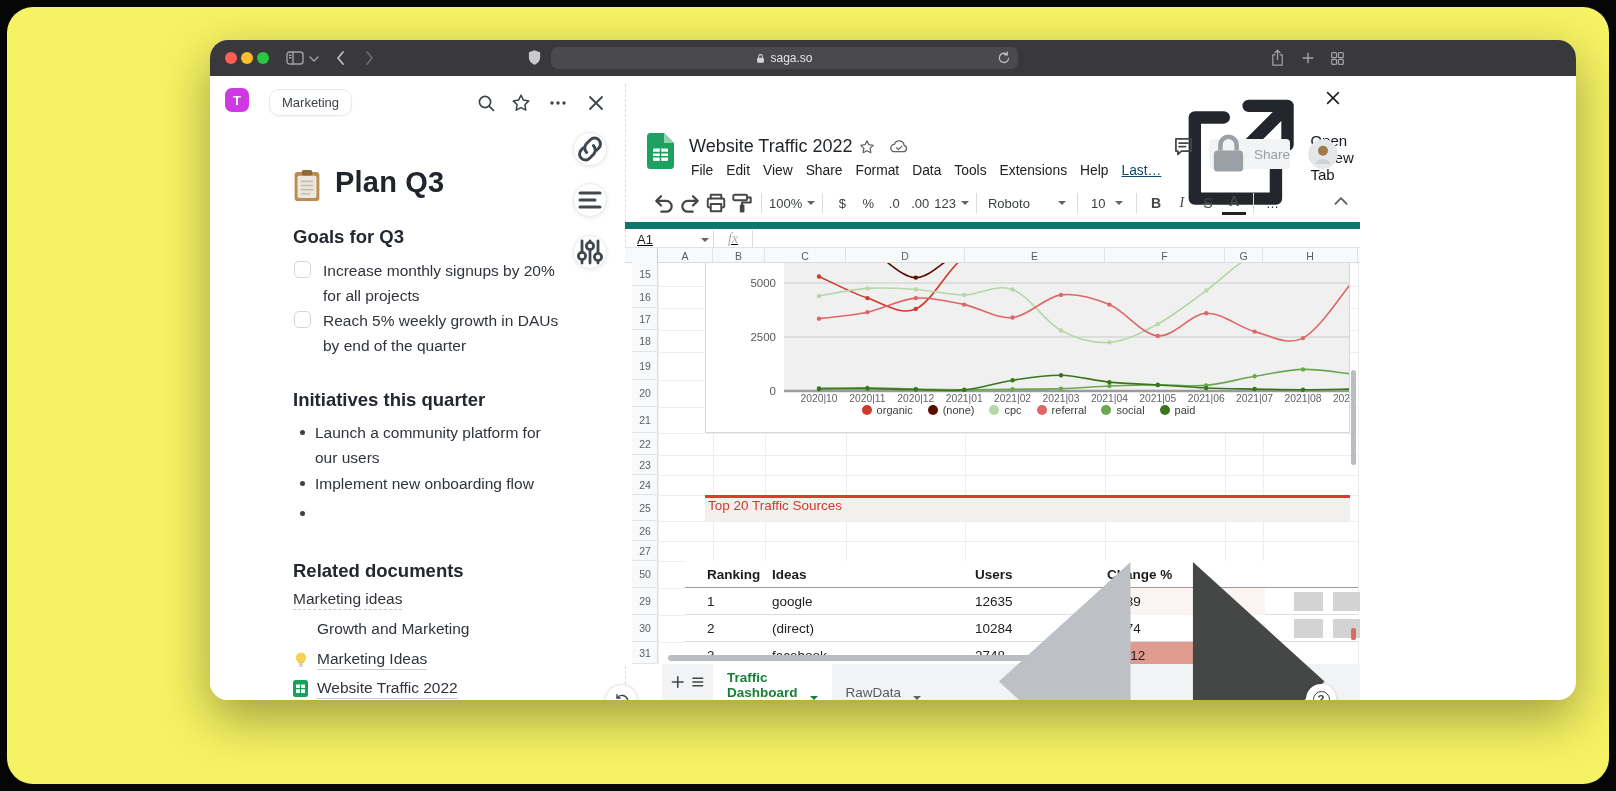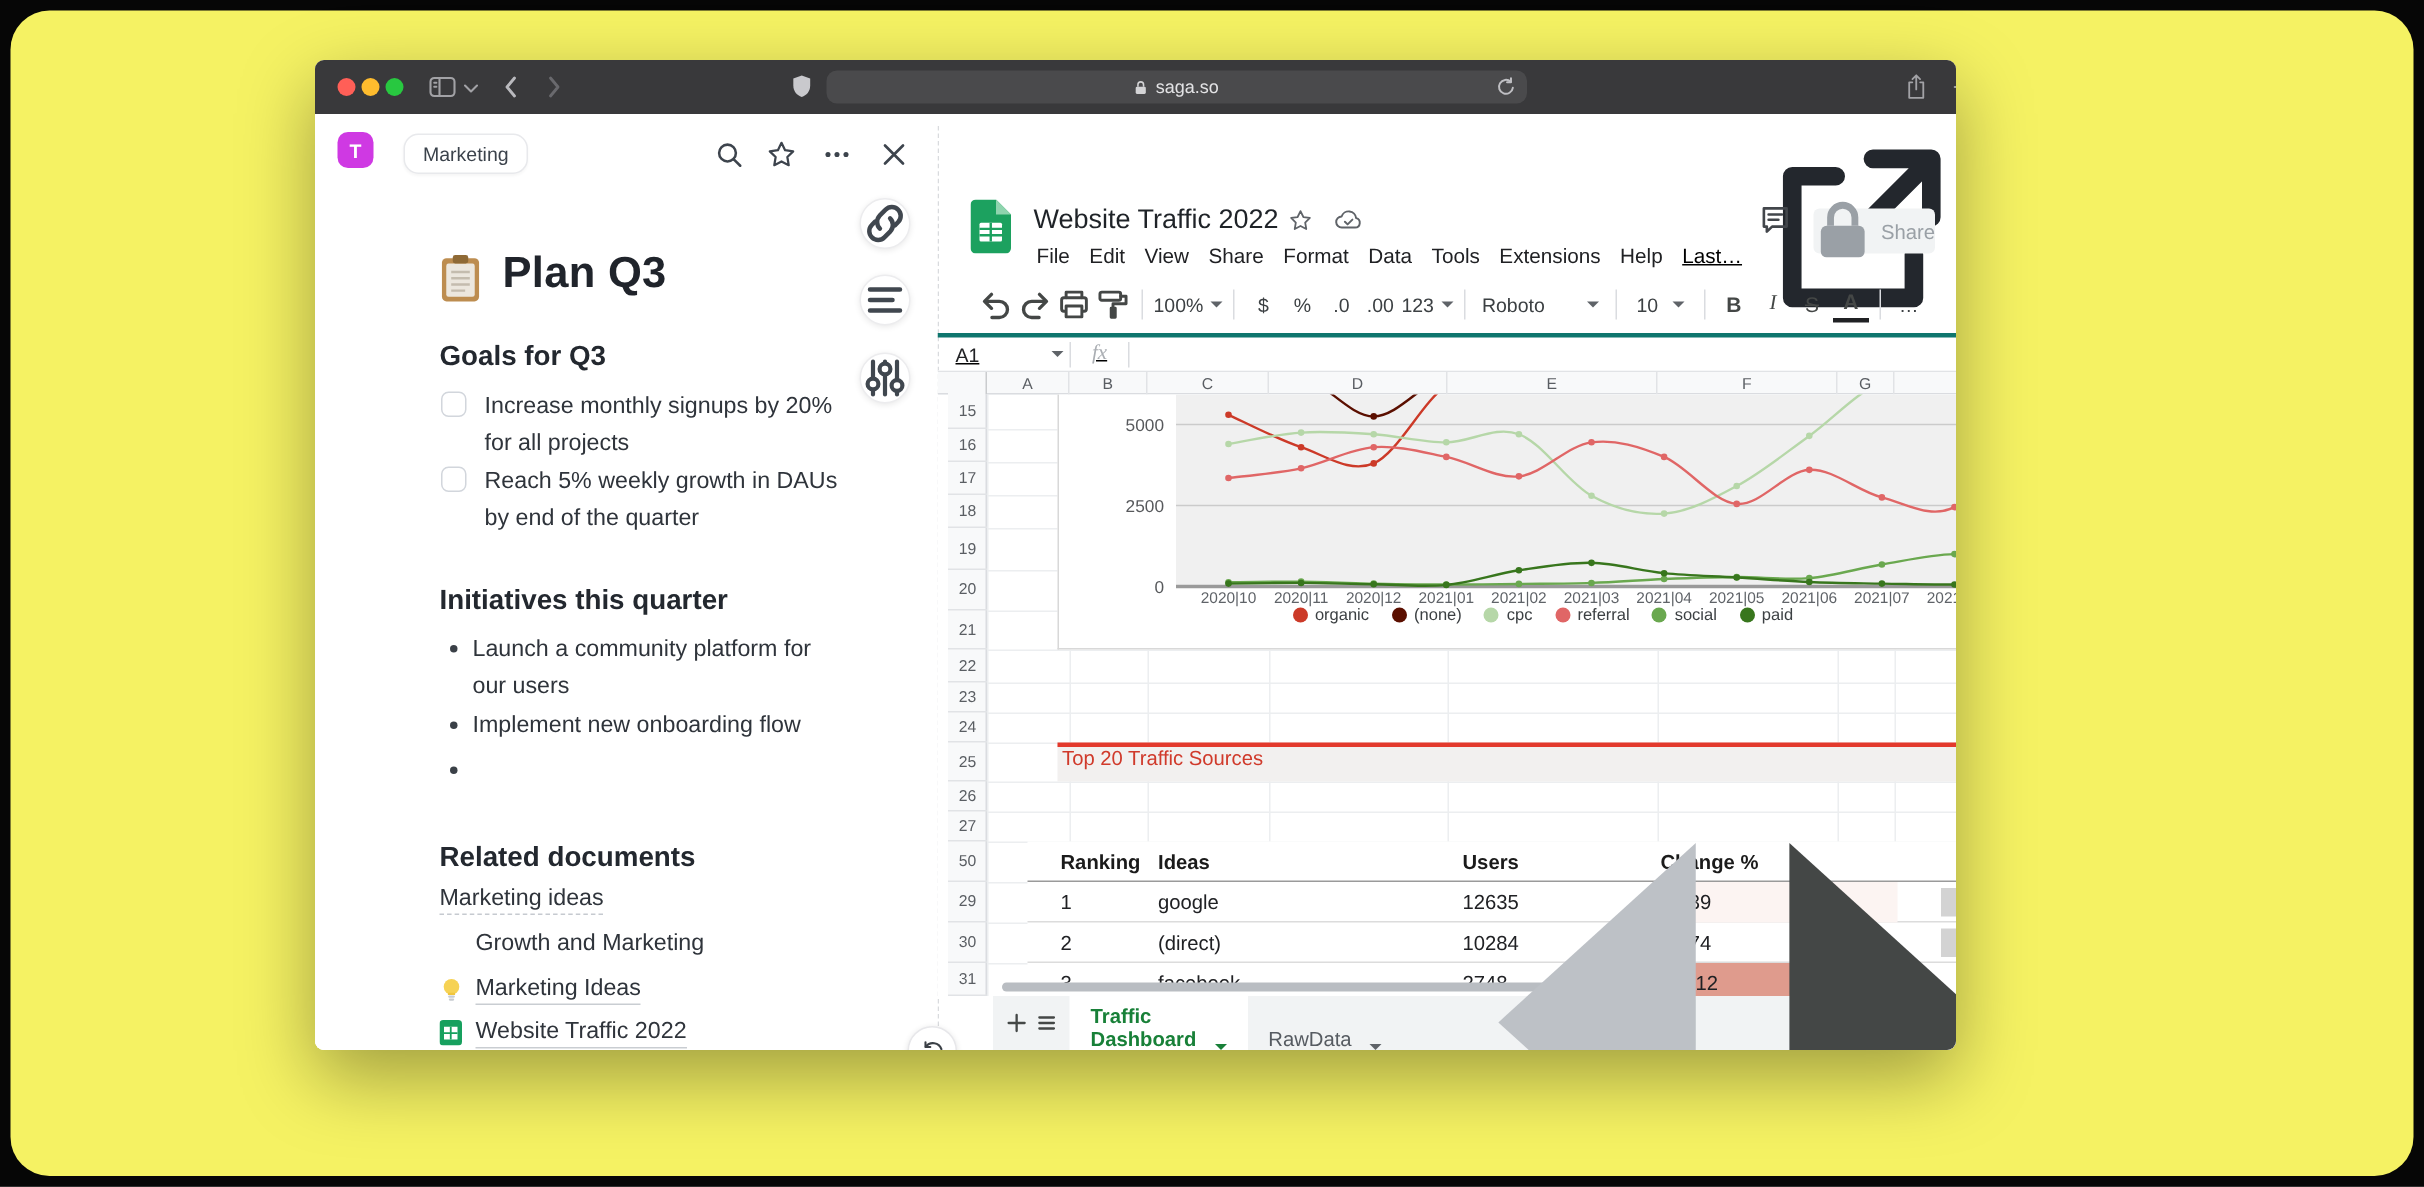--- a/index.html
+++ b/index.html
@@ -1,19 +1,19 @@
 <!DOCTYPE html>
 <html><head>
 <meta charset="utf-8">
 <style>
   html,body{margin:0;padding:0;background:#000;}
   *{box-sizing:border-box;font-family:"Liberation Sans",sans-serif;}
   #stage{position:relative;width:1616px;height:791px;background:#060606;overflow:hidden;}
   #canvas{position:absolute;left:7px;top:7px;width:1602px;height:777px;background:#f5f263;border-radius:26px;}
-  #window{position:absolute;left:210px;top:40px;width:1094px;height:660px;border-radius:6px;background:#fff;
+  #window{position:absolute;left:210px;top:40px;width:1366px;height:660px;border-radius:18px;background:#fff;
           box-shadow:0 18px 50px rgba(0,0,0,.35);overflow:hidden;}
   
   #titlebar{position:absolute;left:0;top:0;width:100%;height:36px;background:#39393b;}
   .light{position:absolute;top:12px;width:12px;height:12px;border-radius:50%;}
   .tb-ic{position:absolute;color:#a2a2a6;display:flex;align-items:center;justify-content:center;}
   .tb-ic svg{display:block;}
   #urlbar{position:absolute;left:341px;top:7px;width:467px;height:22px;background:#4a4a4c;border-radius:7px;
           display:flex;align-items:center;justify-content:center;color:#e3e3e5;font-size:12px;gap:5px;}
   #url-reload{position:absolute;right:7px;top:4px;width:14px;height:14px;color:#bfbfc3;}
   
@@ -46,40 +46,40 @@
   
   #embedbar-open{position:absolute;left:545px;top:15px;display:flex;align-items:center;gap:8px;font-size:15px;color:#16191d;}
   #embedbar-open svg{width:15px;height:15px;color:#23272d;}
   #embed-close{position:absolute;left:699px;top:13px;width:18px;height:18px;color:#1d2126;}
   #sheets-icon{position:absolute;left:22px;top:57px;width:27px;height:36px;}
   #sheets-title{position:absolute;left:64px;top:60px;font-size:18px;color:#1f2328;}
   #title-star{position:absolute;left:234px;top:63px;width:16px;height:16px;color:#5f6368;}
   #title-cloud{position:absolute;left:264px;top:62px;width:20px;height:17px;color:#5f6368;}
   #menu-row{position:absolute;left:66px;top:87px;display:flex;gap:13px;font-size:13.8px;color:#202124;align-items:center;}
   #menu-row .mi{cursor:default;}
-  #last-edit{text-decoration:underline;color:#000000;text-align:center;}
+  #last-edit{text-decoration:underline;color:#0c4a6e;text-align:center;}
   #comment-ic{position:absolute;left:548px;top:60px;width:21px;height:21px;color:#42464b;}
   #share-btn{position:absolute;left:584px;top:63px;width:81px;height:30px;border-radius:4px;background:#f1f3f4;
              display:flex;align-items:center;justify-content:center;gap:6px;color:#9aa0a6;font-size:13.5px;}
   #share-btn svg{width:11px;height:13px;}
   #avatar{position:absolute;left:683px;top:63px;width:30px;height:30px;border-radius:50%;overflow:hidden;}
   
   #toolbar{position:absolute;left:0px;top:112px;width:735px;height:30px;display:flex;align-items:center;color:#444746;font-size:13px;}
   #toolbar .ti{display:flex;align-items:center;justify-content:center;height:24px;min-width:24px;margin:0 1px;}
   #toolbar .ti svg{width:16px;height:16px;}
   .tsep{width:1px;height:20px;background:#dadce0;margin:0 6px;}
   .caret{width:0;height:0;border-left:4px solid transparent;border-right:4px solid transparent;border-top:4.5px solid #5f6368;margin-left:5px;}
   .tlabel{font-size:13px;color:#3c4043;}
   #tb-bold{font-weight:700;font-size:14px;}
   #tb-italic{font-style:italic;font-size:14px;font-family:"Liberation Serif",serif;}
   #tb-strike{text-decoration:line-through;font-size:14px;}
   #tb-color{font-size:14px;font-weight:600;border-bottom:3px solid #202124;line-height:15px;}
   #tb-collapse{position:absolute;right:10px;top:116px;width:18px;height:18px;color:#5f6368;}
   
-  #fbar{position:absolute;left:0;top:146px;width:735px;height:25px;border-top:3px solid #0f766e;display:flex;align-items:center;text-decoration:underline;}
+  #fbar{position:absolute;left:0;top:146px;width:735px;height:25px;border-top:7px solid #0f766e;display:flex;align-items:flex-end;text-decoration:underline;}
   #namebox{width:88px;display:flex;align-items:center;padding-left:12px;font-size:13px;color:#202124;}
   #fx{font-family:"Liberation Serif",serif;font-style:italic;color:#aaaeb3;font-size:14px;margin-left:14px;}
   .fsep{width:1px;height:17px;background:#dadce0;}
   
   #gridwrap{position:absolute;left:0;top:171px;width:735px;height:417px;background:#fff;overflow:hidden;}
   #colband{position:absolute;left:0;top:0;width:735px;height:16px;background:#f8f9fa;border-top:1px solid #e1e3e6;border-bottom:1px solid #dadce0;}
   .colcell{position:absolute;top:0;height:16px;font-size:10.5px;color:#5a5e63;display:flex;align-items:center;justify-content:center;border-right:1px solid #e1e3e6;}
   #corner{position:absolute;left:7px;top:0;width:26px;height:16px;background:#f8f9fa;border-right:1px solid #caccce;}
   #rowband{position:absolute;left:7px;top:16px;width:26px;height:401px;background:#f8f9fa;border-right:1px solid #dadce0;}
   .rowcell{position:absolute;left:0;width:26px;font-size:10.5px;color:#5a5e63;display:flex;align-items:center;justify-content:center;border-bottom:1px solid #e1e3e6;}

